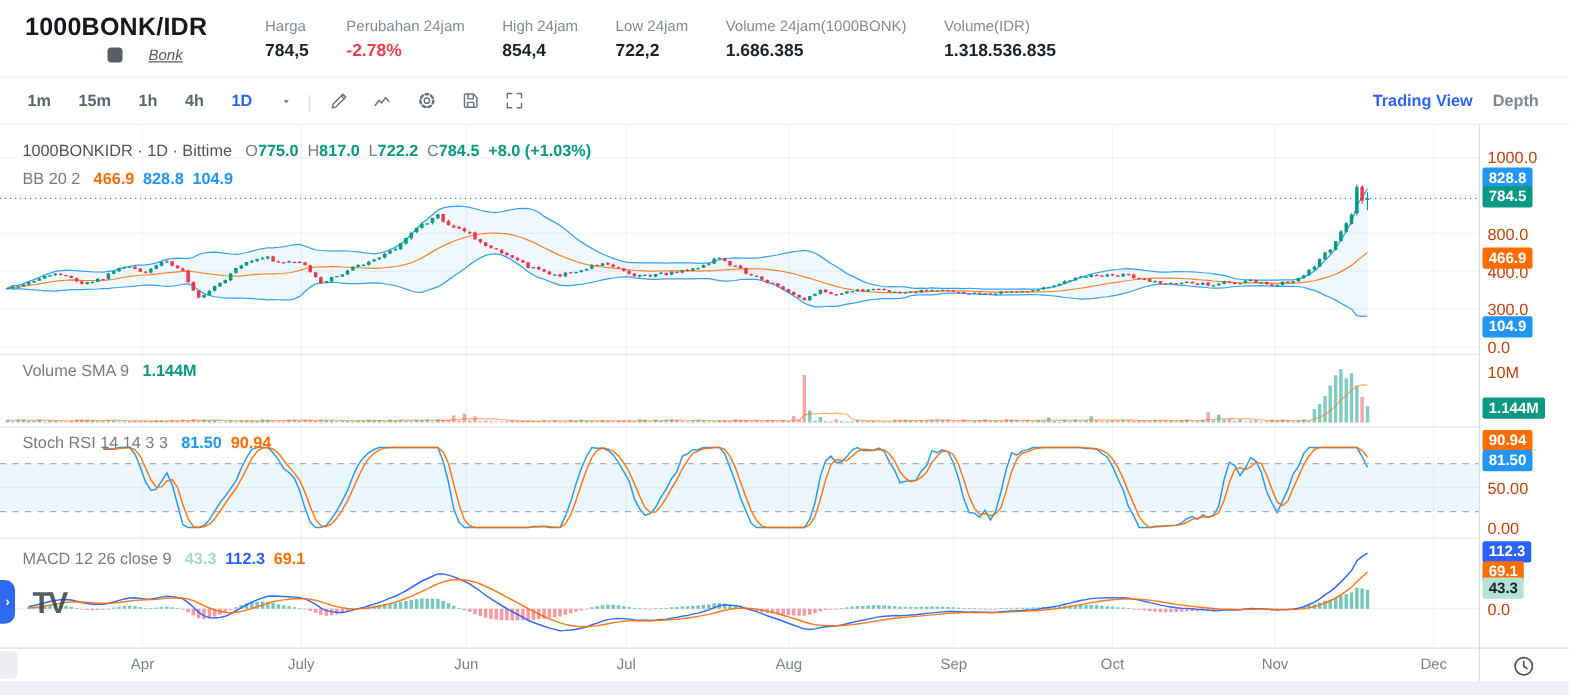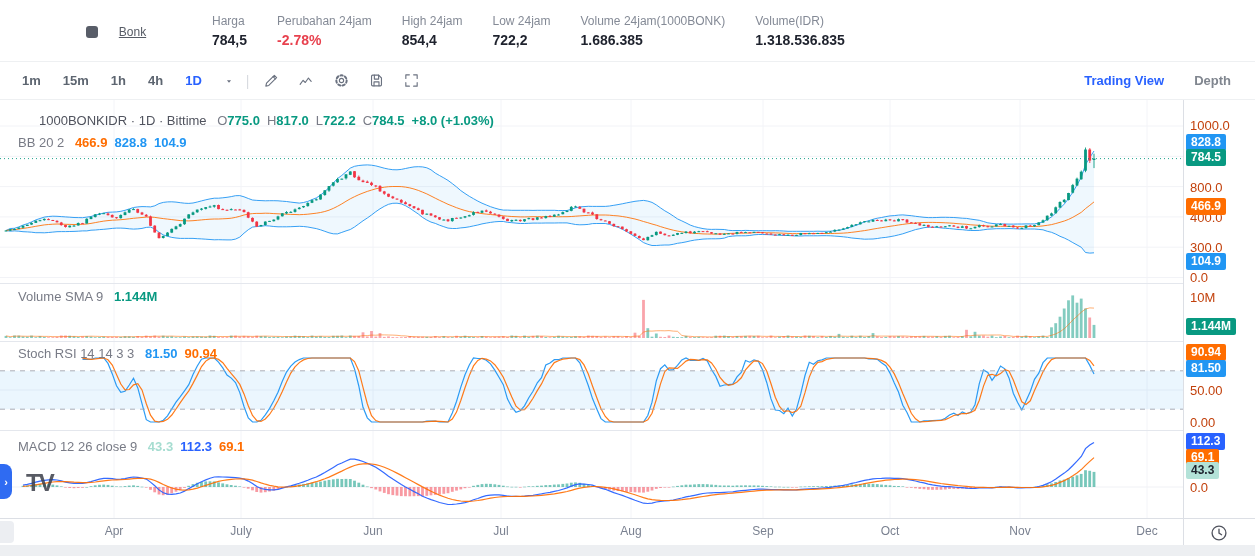--- a/index.html
+++ b/index.html
@@ -4,43 +4,43 @@
 <style>
   * { margin:0; padding:0; box-sizing:border-box; }
   html,body { background:#fff; }
   body { font-family:"Liberation Sans", sans-serif; }
   #app { position:relative; width:1255px; height:556px; background:#fff; overflow:hidden; }
 
   
   #header { display:flex; align-items:center; height:62px; padding:0 20px; border-bottom:1px solid #eef0f2; }
   .pair-block { width:172px; }
   .pair-title { font-size:20px; font-weight:800; color:#16181d; letter-spacing:.2px; }
-  .coin-row { display:flex; align-items:center; gap:21px; margin-top:3px; justify-content:center; width:120px; margin-left:36px; }
+  .coin-row { display:flex; align-items:center; gap:21px; margin-top:3px; justify-content:center; width:120px; margin-left:36px;font-style:italic; }
   .coin-icon { width:12px; height:12px; border-radius:3px; background:#585d68; display:inline-block; }
   .coin-link { font-size:12px; color:#565b65; text-decoration:underline; cursor:pointer; }
   #stats { display:flex; gap:30px; margin-left:20px; }
   .stat-label { font-size:12px; color:#848a96; white-space:nowrap; }
   .stat-value { font-size:14px; font-weight:700; color:#1e222d; margin-top:4px; }
 
   
   #toolbar { display:flex; align-items:center; height:38px; padding:0 24px 0 22px; border-bottom:1px solid #eef0f2;text-align:center; }
   .interval { font-size:13px; font-weight:600; color:#5d6570; margin-right:22px; cursor:pointer; }
   .interval.active { color:#2962ff; font-weight:700; }
   .tb-chevron { margin-right:12px; cursor:pointer; display:flex; align-items:center; }
   .tb-divider { color:#d8dbe0; font-size:14px; margin-right:14px; }
   .ticon { margin-right:18px; cursor:pointer; display:flex; align-items:center; }
-  .tb-right { margin-left:auto; display:flex; gap:30px; }
+  .tb-right { margin-left:auto; display:flex; gap:16px; }
   .viewtab { font-size:13px; font-weight:700; color:#80868f; cursor:pointer; }
   .viewtab.active { color:#2962ff; }
 
   
   #chartwrap { position:relative; width:1255px; height:456px; }
   #chart { position:absolute; left:0; top:0; z-index:1; }
   .legend { position:absolute; left:18px; z-index:3; font-size:13px; white-space:nowrap; }
-  .lg-title { color:#50535e;margin-left:21px; }
+  .lg-title { color:#50535e; }
   .lg-dim { color:#787b86; }
   .lg-vals span { margin-left:7px; font-weight:600; }
   .ohlc-k { color:#787b86; margin-left:7px; }
   .ohlc-v { color:#089981; font-weight:600; }
   .lg-change { color:#089981; font-weight:600; margin-left:7px; }
 
   .axis-label { position:absolute; left:1190px; z-index:2; font-size:13px; color:#c2410c; }
   .axis-badge { position:absolute; left:1186px; z-index:3; font-size:12px; font-weight:700; color:#fff;
                 padding:2px 5px; border-radius:2px; line-height:13px; }
   .month-label { position:absolute; top:424px; transform:translateX(-50%); z-index:2; font-size:12px; color:#7a8190; }
@@ -55,20 +55,21 @@
   #pane-handle { position:absolute; left:0; top:421px; width:14px; height:22px; background:#eceef2;
                  border-radius:0 4px 4px 0; z-index:2; cursor:pointer; }
 </style>
 </head>
 <body>
 
 <div id="app">
 
   <div id="header">
     <div class="pair-block">
+      <div class="pair-title">1000BONK/IDR</div>
       <div class="coin-row">
         <span class="coin-icon"></span>
         <span class="coin-link">Bonk</span>
       </div>
     </div>
     <div id="stats">
         <div class="stat">
           <div class="stat-label">Harga</div>
           <div class="stat-value">784,5</div>
         </div>

